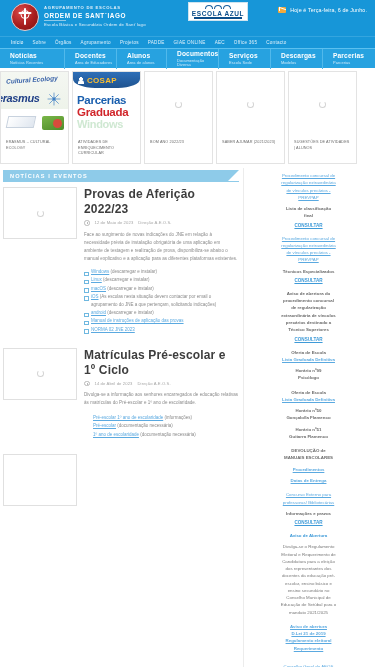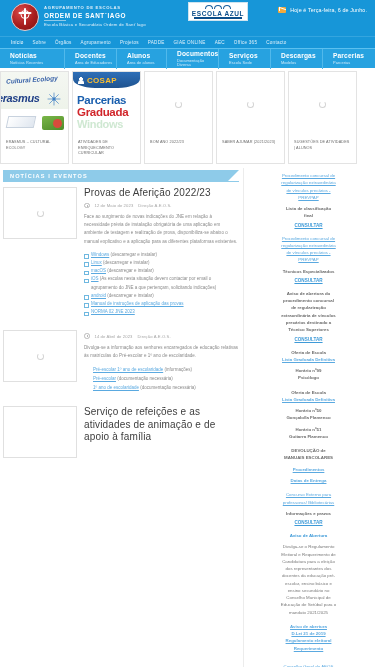--- a/index.html
+++ b/index.html
@@ -154,21 +154,21 @@
     content:""; position:absolute; right:0; top:0; border-style:solid;
     border-width:0 0 11px 11px; border-color:transparent transparent #ffffff transparent;
   }
 
   .article { display:flex; gap:7px; margin-bottom:14px; }
   .art-thumb {
     width:74px; height:52px; border:1px solid #e0e0e0; background:#fff;
     position:relative; flex:none;
   }
   .art-body { flex:1; min-width:0; }
-  .art-title { font-size:10px; color:#3d3d3d; font-weight:normal; letter-spacing:.15px; line-height:1.25; }
+  .art-title { font-size:12px; color:#3d3d3d; font-weight:bold; letter-spacing:.15px; line-height:1.25; }
   .art-meta { display:flex; align-items:center; gap:5px; margin:3px 0 5px 0; }
   .clock {
     width:5.5px; height:5.5px; border:.8px solid #b9b9b9; border-radius:50%; position:relative; flex:none;
   }
   .clock:after{content:"";position:absolute;left:2px;top:1.2px;width:.7px;height:2px;background:#b9b9b9;}
   .art-meta span { font-size:4.2px; color:#a6a6a6; letter-spacing:.1px;}
   .art-p { font-size:4.5px; color:#8a8a8a; line-height:1.82; letter-spacing:.05px; }
   .art-ul { list-style:none; margin-top:5px; }
   .art-ul li { font-size:4.5px; color:#8a8a8a; line-height:1.82; position:relative; padding-left:7px;}
   .art-ul li:before{content:"";position:absolute;left:0;top:3.5px;width:2.5px;height:2.5px;
@@ -372,20 +372,21 @@
             </li>
           </ul>
         </div>
       </div>
 
       <div class="article">
         <div class="art-thumb">
           <div class="spin"></div>
         </div>
         <div class="art-body">
+          <div class="art-title">Matrículas Pré-escolar e 1º Ciclo</div>
           <div class="art-meta">
             <div class="clock"></div>
             <span>14 de Abril de 2023</span>
             <span>Direção A.E.O.S.</span>
           </div>
           <div class="art-p">Divulga-se a informação aos senhores encarregados de educação relativas às matrículas do Pré-escolar e 1º ano de escolaridade.</div>
           <div class="art-links">
             <div>
               <a>Pré-escolar 1º ano de escolaridade</a>
               <span>(informações)</span>
@@ -397,23 +398,20 @@
             <div>
               <a>1º ano de escolaridade</a>
               <span>(documentação necessária)</span>
             </div>
           </div>
         </div>
       </div>
 
       <div class="article">
         <div class="art-thumb"></div>
-        <div class="art-body">
-          <div class="art-title">Serviço de refeições e as atividades de animação e de apoio à família</div>
-        </div>
       </div>
     </div>
 
     <div class="col-right">
 
       <div class="side-block">
         <a class="side-link">Procedimento concursal de</a>
         <a class="side-link">regularização extraordinária</a>
         <a class="side-link">de vínculos precários -</a>
         <a class="side-link">PREVPAP</a>

